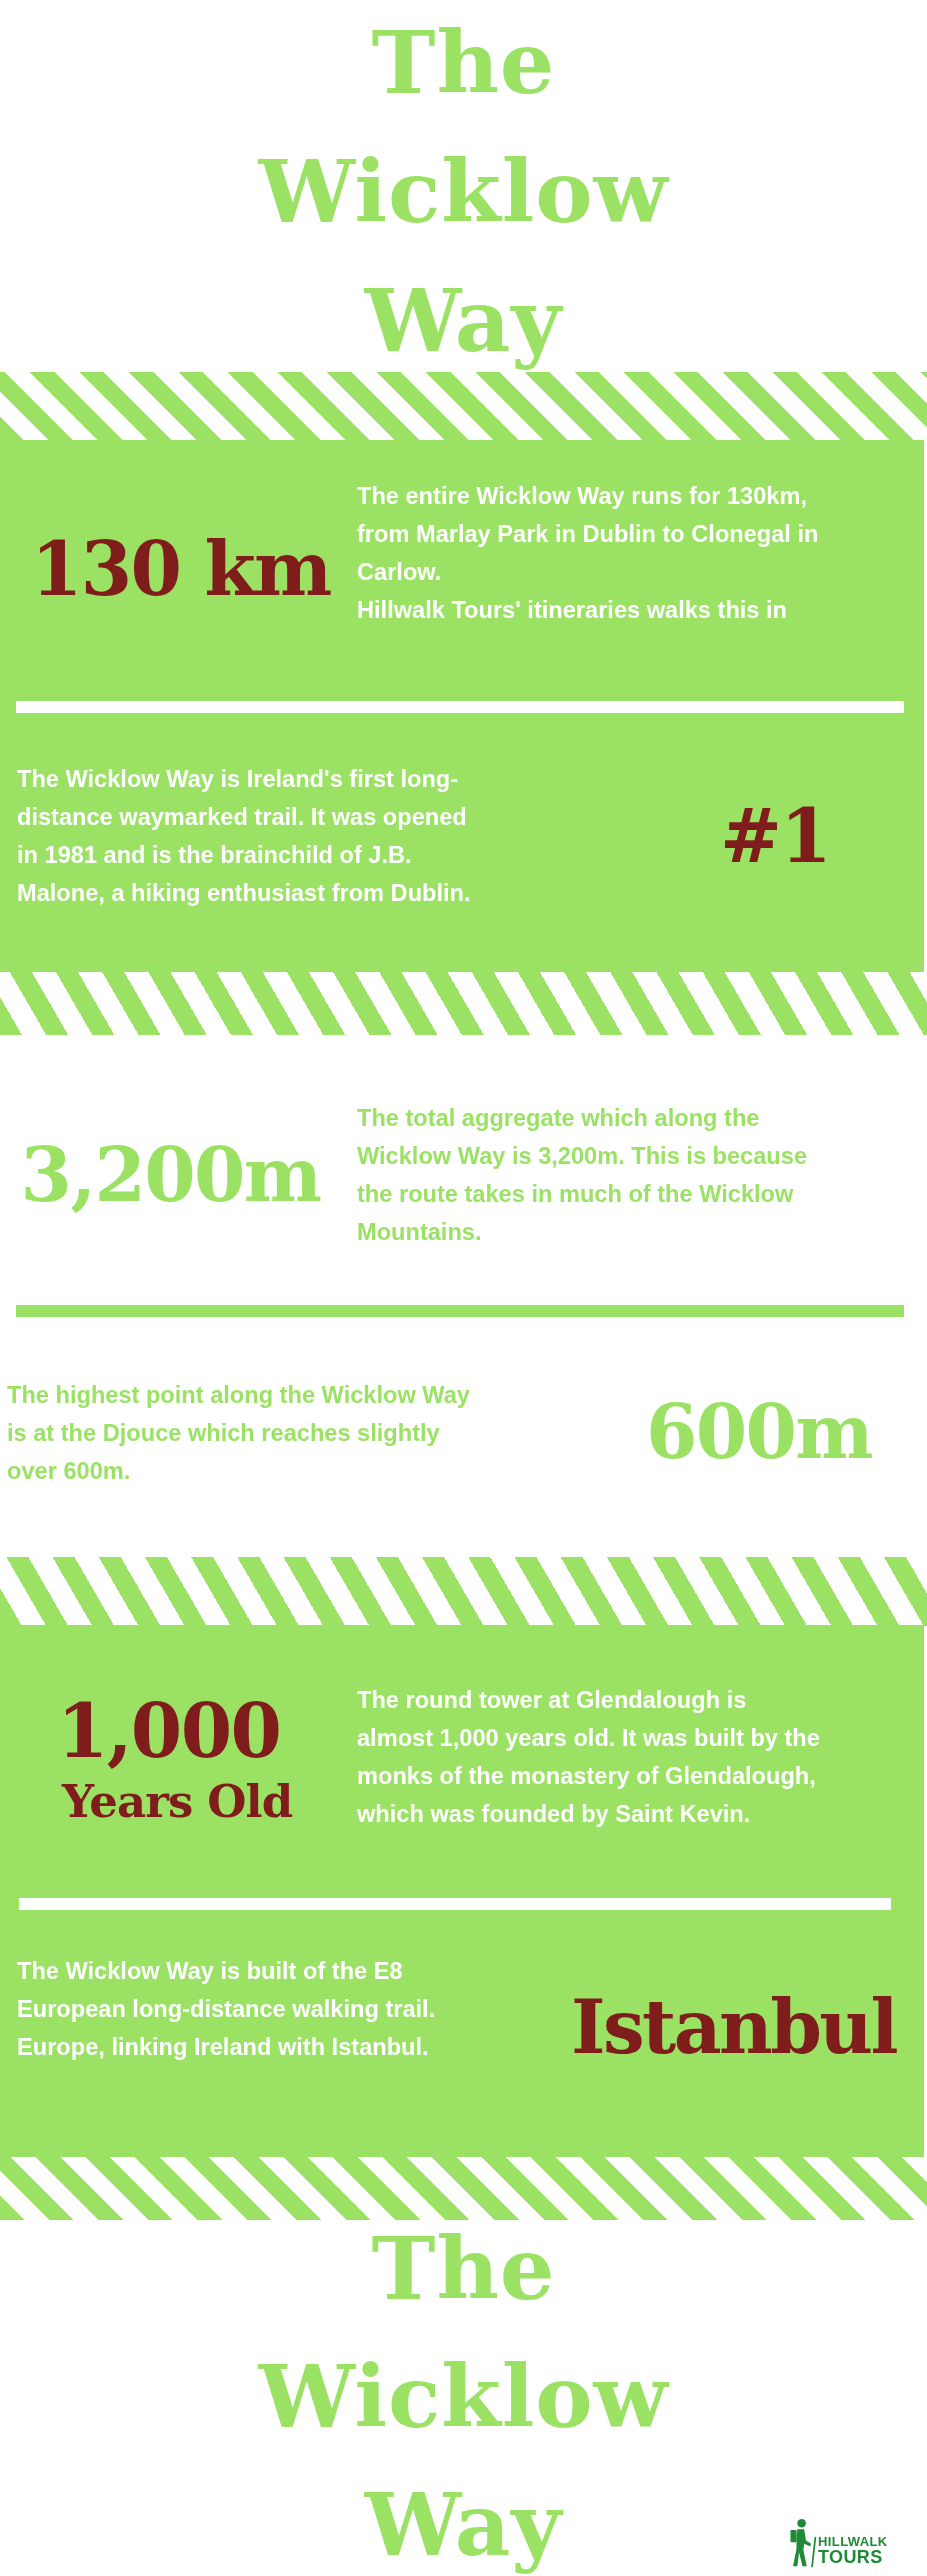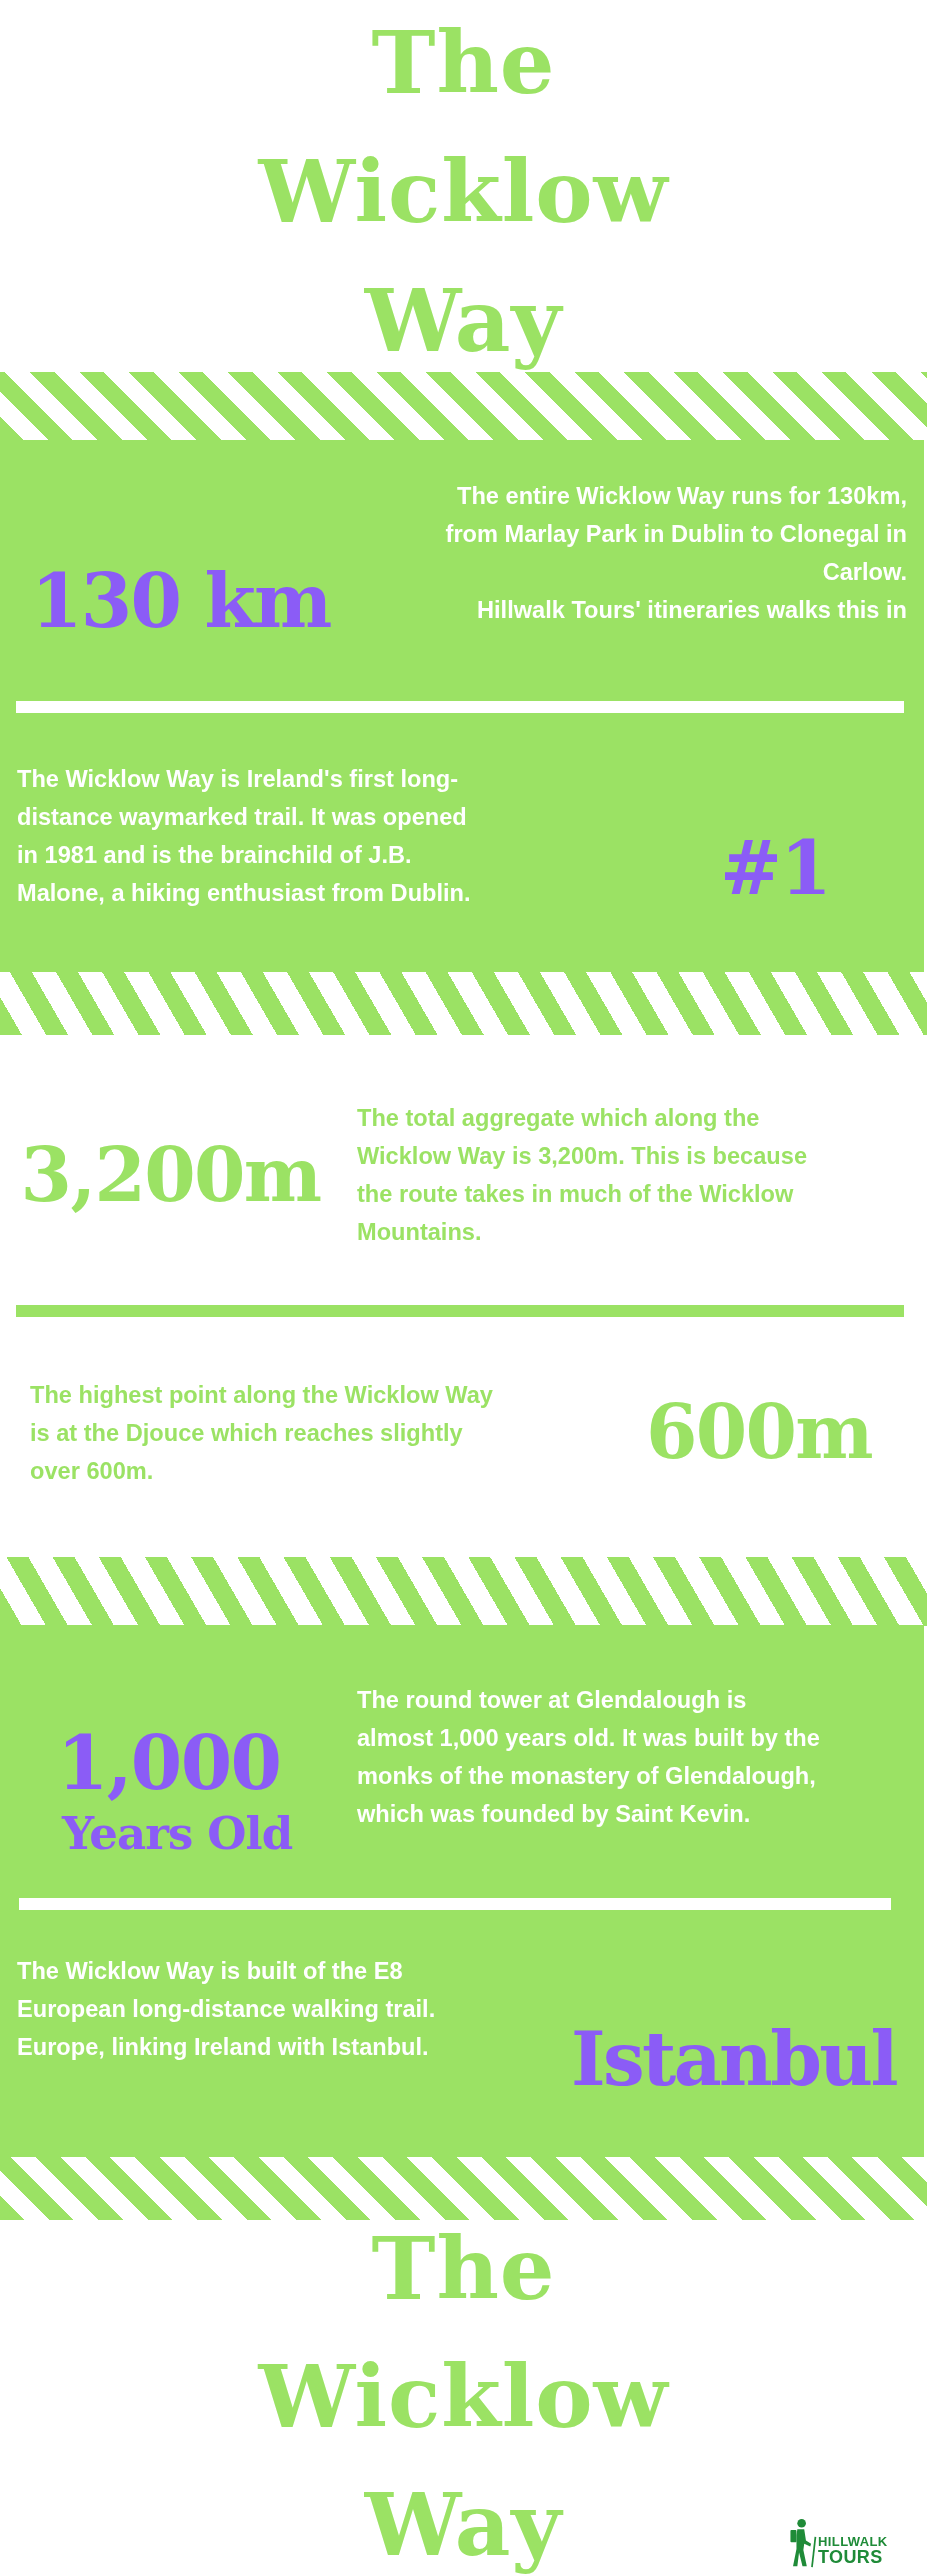--- a/index.html
+++ b/index.html
@@ -22,41 +22,41 @@
     position: absolute; font-family: "Liberation Sans", sans-serif; font-weight: bold;
     font-size: 23.6px; line-height: 38px; margin: 0;
   }
   .para.white { color: #ffffff; }
   .para.green { color: #9be264; }
   .big {
     position: absolute; font-family: "DejaVu Serif", serif; font-weight: bold;
     font-size: 74px; line-height: 86px; white-space: nowrap;
     letter-spacing: -1.7px;
   }
-  .big.white { color: #8b5cf6; margin-top: 32px; }
+  .big.white { color: #7f1d1d; }
   .big.green { color: #9be264; }
   .divider { position: absolute; height: 12px; }
   .logo { position: absolute; left: 787px; top: 2516px; width: 115px; height: 52px; }
   .logo-text { position: absolute; font-family: "Liberation Sans", sans-serif; font-weight: bold; color: #1f8b38; white-space: nowrap; }
 </style>
 </head>
 <body>
 
 <div>
   <div class="title-line" style="top:-1.7px;">The</div>
   <div class="title-line" style="top:127px;">Wicklow</div>
   <div class="title-line" style="top:256px;">Way</div>
 </div>
 
 <div class="stripes" style="top:372px; height:69px;"></div>
 
 <div class="green-block" style="top:440px; height:532px;"></div>
 
 <div class="big white" style="left:31px; top:526px;">130 km</div>
-<div class="para white" style="left:357px; top:477px; width:550px;text-align:right;">
+<div class="para white" style="left:357px; top:477px; width:550px;">
   <div>The entire Wicklow Way runs for 130km,</div>
   <div>from Marlay Park in Dublin to Clonegal in</div>
   <div>Carlow.</div>
   <div>Hillwalk Tours' itineraries walks this in</div>
 </div>
 
 <div class="divider" style="left:15.5px; top:701px; width:888px; background:#ffffff;"></div>
 
 <div class="para white" style="left:17px; top:760px; width:550px;">
   <div>The Wicklow Way is Ireland's first long-</div>
@@ -71,21 +71,21 @@
 <div class="big green" style="left:20.6px; top:1132px;">3,200m</div>
 <div class="para green" style="left:357px; top:1099px; width:550px;">
   <div>The total aggregate which along the</div>
   <div>Wicklow Way is 3,200m. This is because</div>
   <div>the route takes in much of the Wicklow</div>
   <div>Mountains.</div>
 </div>
 
 <div class="divider" style="left:15.5px; top:1305px; width:888px; background:#9be264;"></div>
 
-<div class="para green" style="left:30px; top:1376px; width:567px;">
+<div class="para green" style="left:7px; top:1376px; width:567px;">
   <div>The highest point along the Wicklow Way</div>
   <div>is at the Djouce which reaches slightly</div>
   <div>over 600m.</div>
 </div>
 <div class="big green" style="left:646px; top:1389px;">600m</div>
 
 <div class="stripes alt" style="top:1557px; height:69px;"></div>
 
 <div class="green-block" style="top:1625px; height:532px;"></div>
 

